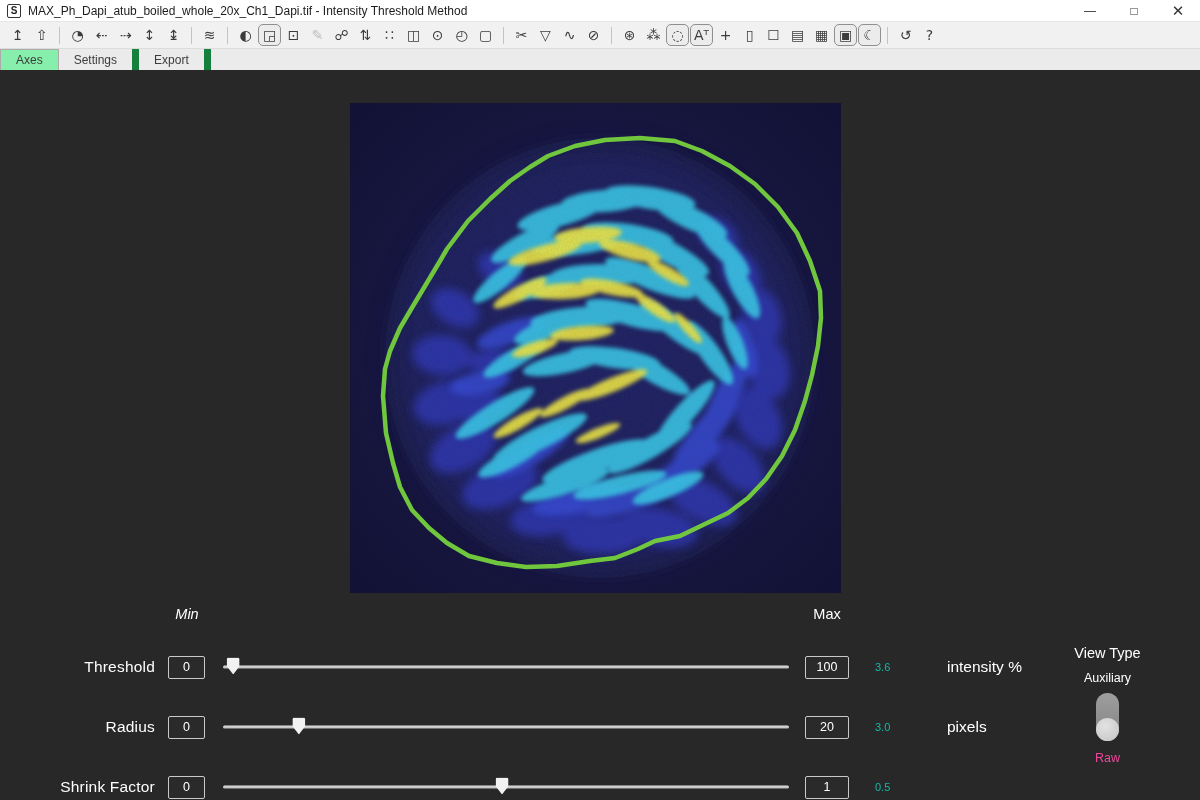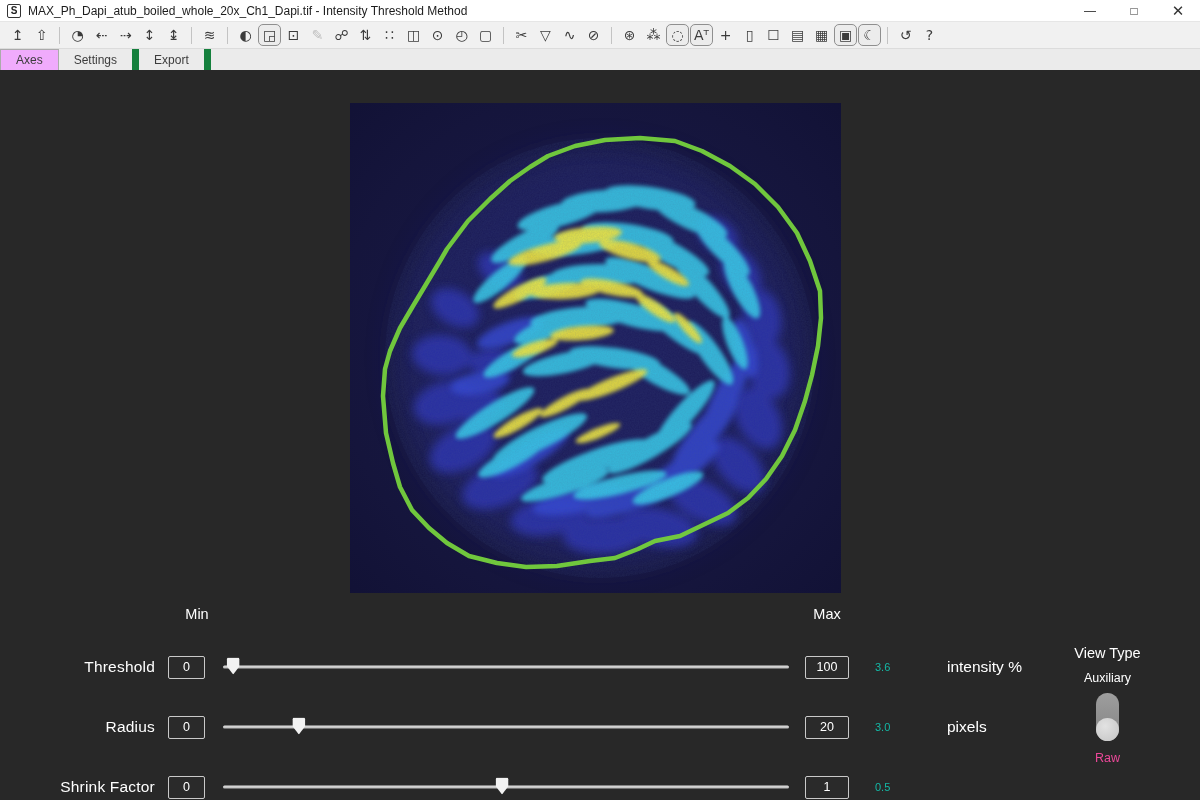--- a/index.html
+++ b/index.html
@@ -27,33 +27,33 @@
             padding:0; }
   .tb-btn span { pointer-events:none; }
   .tb-btn.sel { border-color:#8f8f8f; background:#ececec; }
   .tb-btn.dis { color:#bdbdbd; }
   .tb-sep { width:1px; height:17px; background:#c3c3c3; margin:0 5px; }
 
   
   .tabbar { height:21px; background:#ebebeb; display:flex; align-items:stretch; }
   .tab { padding:0 15px; font-size:12px; color:#3c3c3c; display:flex; align-items:center;
          border-right:7px solid #15803d; background:transparent; border-top:none; }
-  .tab.active { background:#f0abfc; border:1px solid #ababab; border-bottom:none; }
+  .tab.active { background:#86efac; border:1px solid #ababab; border-bottom:none; }
 
   
   .content { position:relative; height:730px; background:#282828; color:#fff; }
 
   .image-panel { position:absolute; left:350px; top:33px; width:491px; height:490px; }
   .image-panel svg { display:block; width:491px; height:490px; }
 
   
   .controls { position:absolute; left:0; top:536px; right:0; height:194px; }
   .mm-header { position:absolute; top:0; height:18px; font-size:14.5px; color:#fff;
                text-align:center; }
-  .min-h { left:178px; width:38px; }
+  .min-h { left:168px; width:38px;font-style:italic; }
   .max-h { left:804px; width:46px; }
   .rows { position:absolute; top:31px; left:0; right:0; }
   .slider-row { display:flex; align-items:center; height:60px; }
   .row-label { width:155px; text-align:right; font-size:15.5px; color:#fefefe; letter-spacing:.2px; }
   .num-box { height:23px; background:#2a2a2a; border:1px solid #c9c9c9; border-radius:2px;
              color:#fff; font-size:12.5px; text-align:center;
              font-family:"Liberation Sans", sans-serif; }
   .min-box { width:37px; margin-left:13px; }
   .max-box { width:44px; margin-left:16px; }
   .track-wrap { width:566px; margin-left:18px; position:relative; height:24px; }

